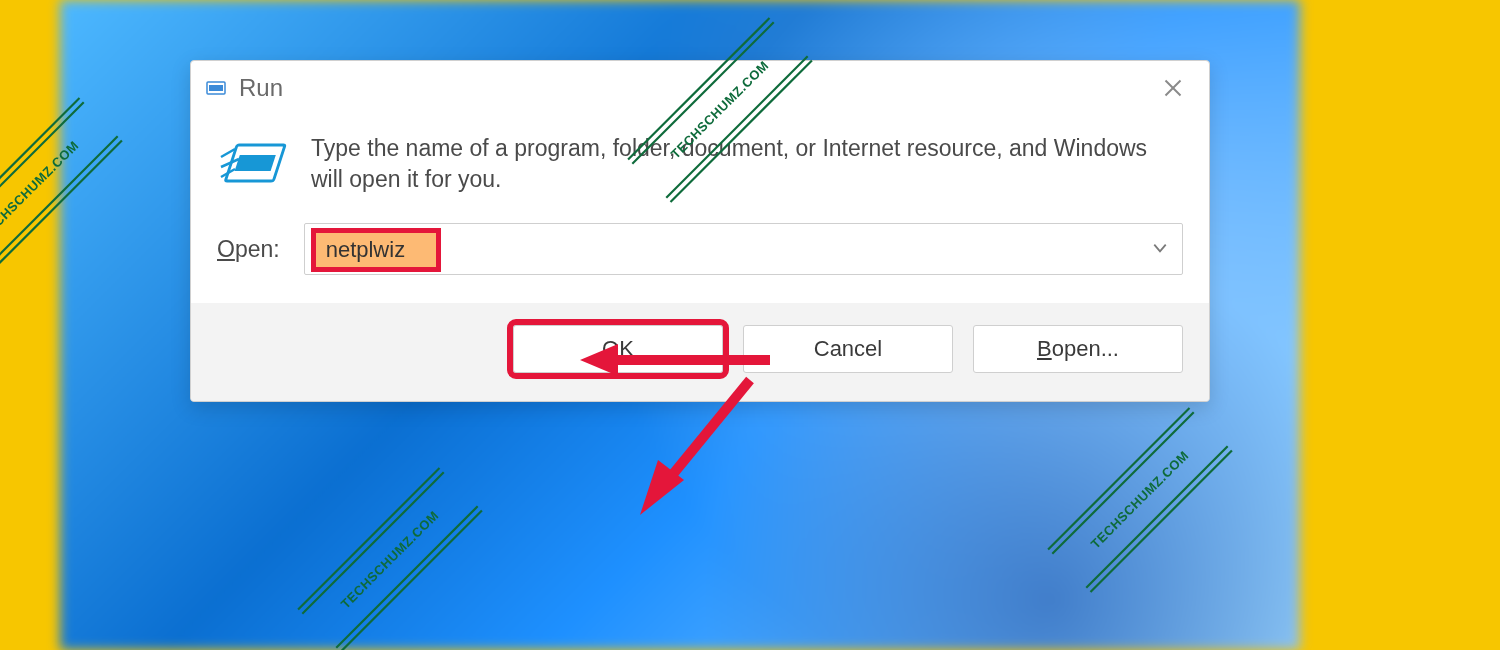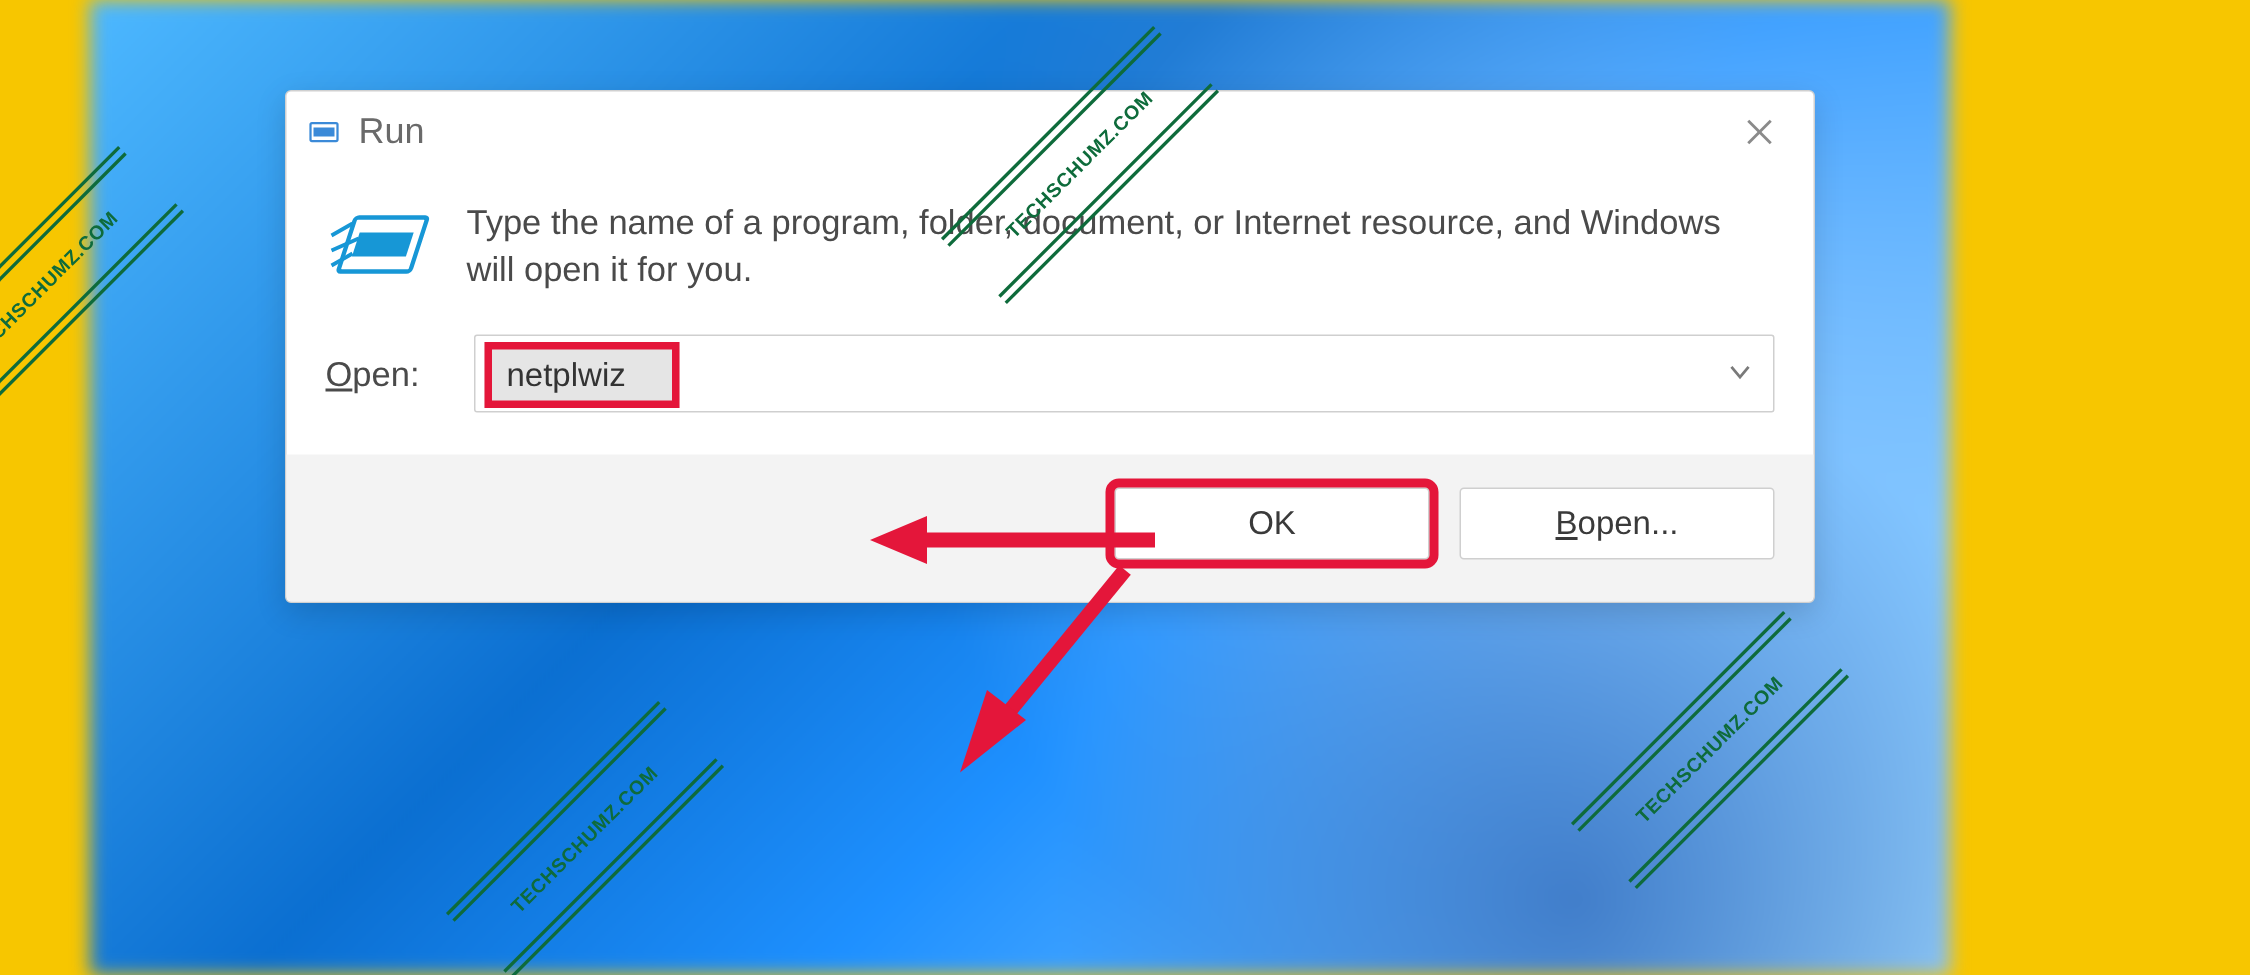--- a/index.html
+++ b/index.html
@@ -83,40 +83,40 @@
   .desc {
     font-size: 23px;
     line-height: 1.35;
     color: #4a4a4a;
   }
 
   .open-row {
     display: flex;
     align-items: center;
     padding: 8px 26px 28px 26px;
-    gap: 36px;
+    gap: 24px;
   }
   .open-label { font-size: 23px; }
   .open-label .underline { text-decoration: underline; }
   .open-combo {
     flex: 1;
     position: relative;
     height: 52px;
     border: 1px solid #cfcfcf;
     border-radius: 2px;
     background: #fff;
     display: flex;
     align-items: center;
   }
   .open-input {
     position: absolute;
     left: 6px; top: 4px;
     height: 44px;
     border: 5px solid #e4163a;
-    background: #e5e5e5;
+    background: #fdba74;
     padding: 0 10px;
     font-size: 22px;
     color: #333;
     min-width: 130px;
     display: flex;
     align-items: center;
   }
   .combo-chevron {
     position: absolute;
     right: 14px; top: 50%;
@@ -219,20 +219,23 @@
           </svg>
       </span>
     </div>
   </div>
 
   <div class="footer">
     <div class="btn highlight">
       <span>OK</span>
     </div>
     <div class="btn">
+      <span>Cancel</span>
+    </div>
+    <div class="btn">
       <span><span class="ak">B</span><span>open...</span></span>
     </div>
   </div>
 
 </div>
 
 <svg class="arrow" style="left:580px; top:340px;" width="200" height="60" viewBox="0 0 200 60">
   <line x1="190" y1="20" x2="30" y2="20" stroke="#e4163a" stroke-width="10"></line>
   <polygon points="0,20 38,4 38,36" fill="#e4163a"></polygon>
 </svg>

